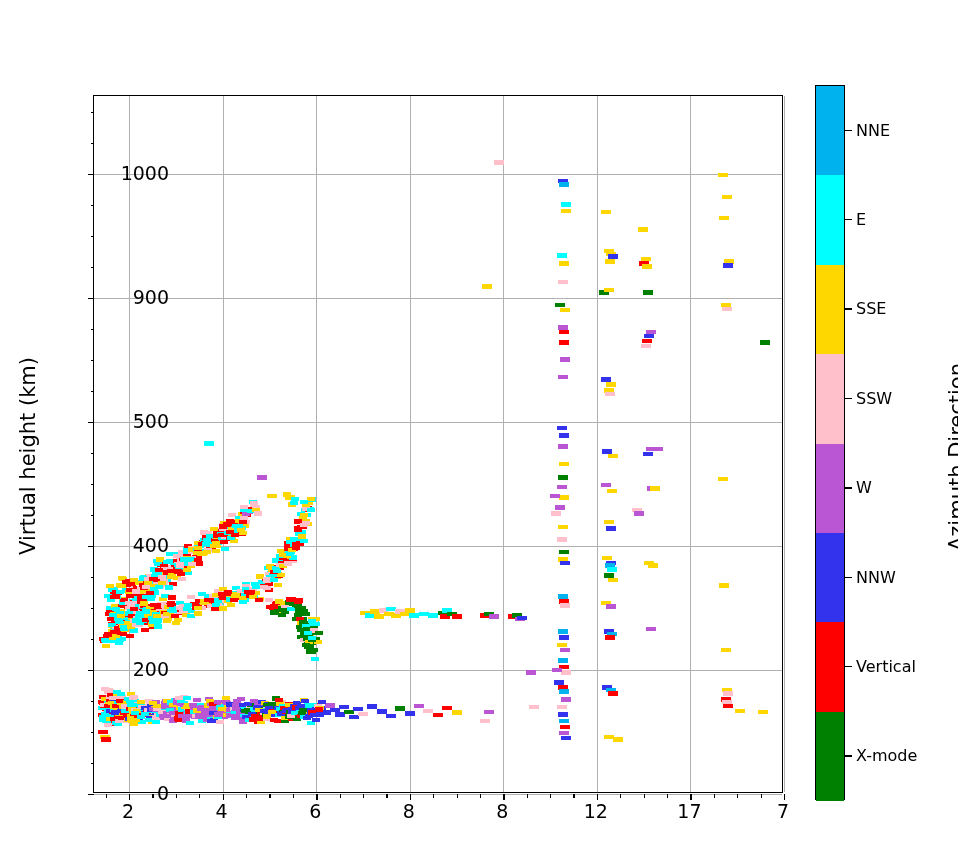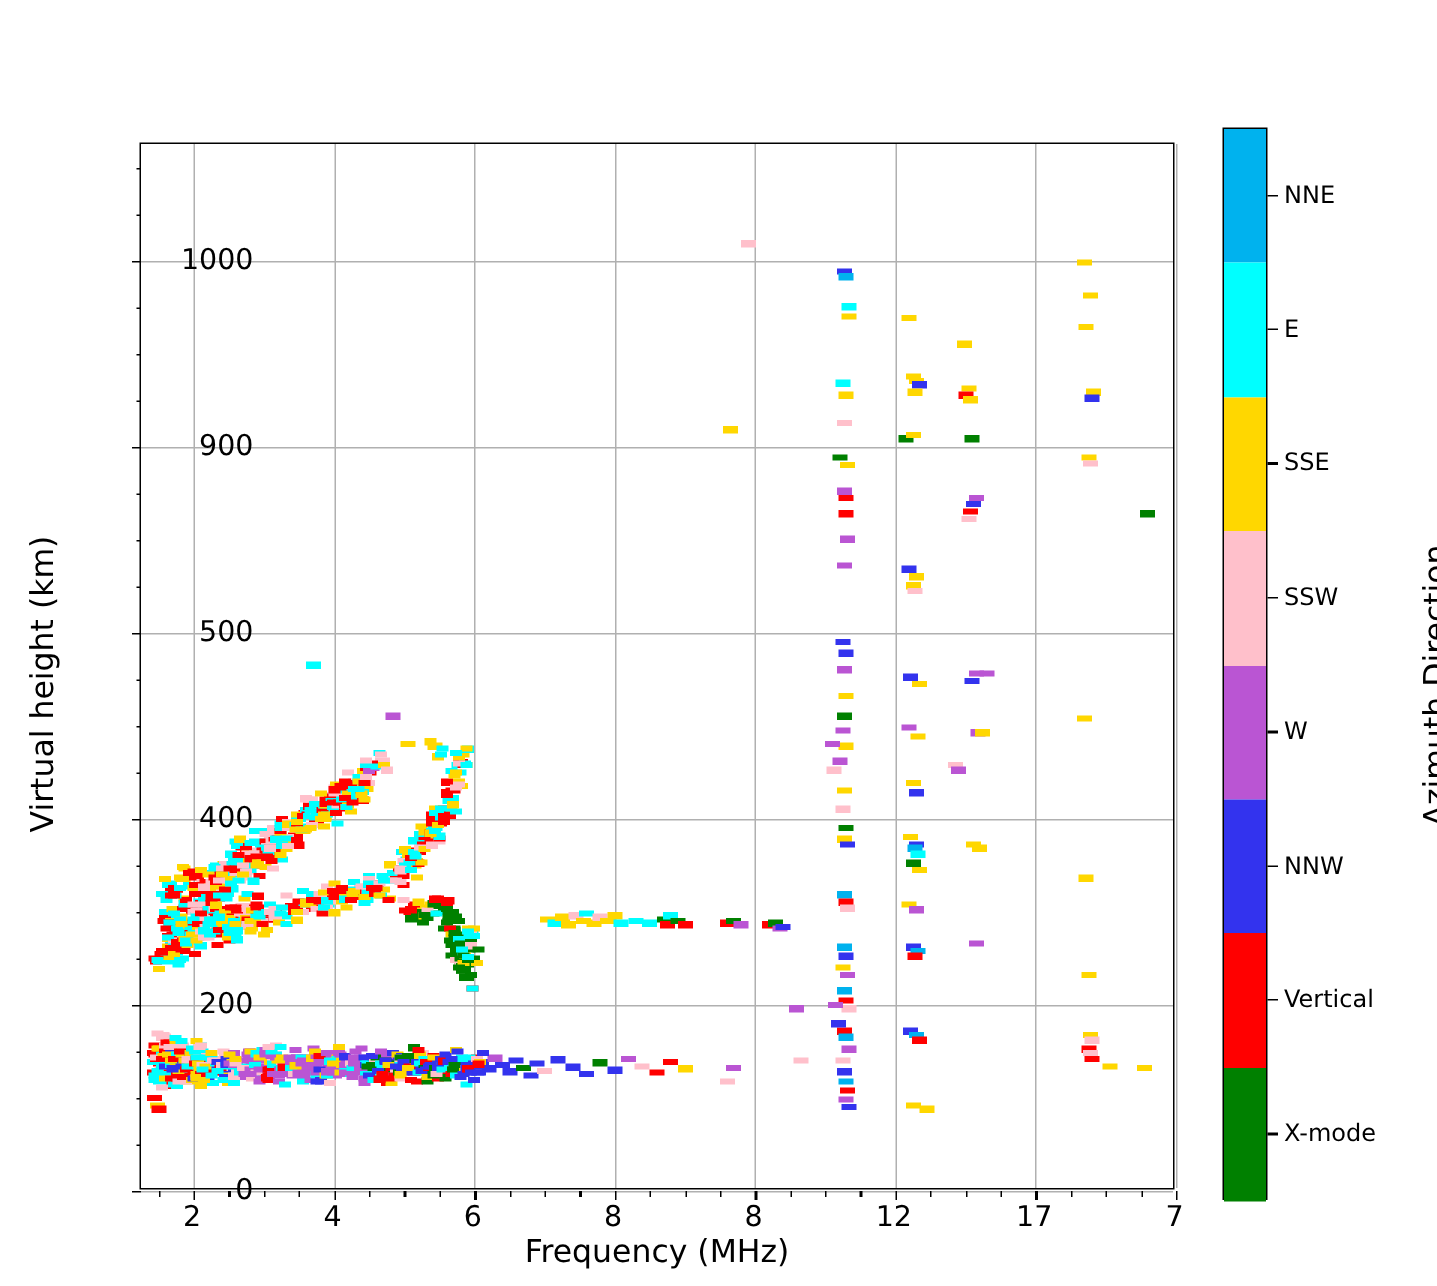--- a/index.html
+++ b/index.html
@@ -1673,21 +1673,20 @@
       <div class="xlab" style="left: 128.085px;">2</div>
       <div class="xlab" style="left: 221.644px;">4</div>
       <div class="xlab" style="left: 315.203px;">6</div>
       <div class="xlab" style="left: 408.763px;">8</div>
       <div class="xlab" style="left: 502.322px;">8</div>
       <div class="xlab" style="left: 595.881px;">12</div>
       <div class="xlab" style="left: 689.441px;">17</div>
       <div class="xlab" style="left: 783px;">7</div>
     </div>
 
-  <div class="xaxis-title">Frequency (MHz)</div>
   <div class="yaxis-title">Virtual height (km)</div>
 
   <div class="cbar">
     <div id="cbar-segs">
         <div class="cseg" style="top: 0px; height: 89.375px; background: rgb(0, 178, 238);"></div>
         <div class="cseg" style="top: 89.375px; height: 89.375px; background: rgb(0, 255, 255);"></div>
         <div class="cseg" style="top: 178.75px; height: 89.375px; background: rgb(255, 215, 0);"></div>
         <div class="cseg" style="top: 268.125px; height: 89.375px; background: rgb(255, 192, 203);"></div>
         <div class="cseg" style="top: 357.5px; height: 89.375px; background: rgb(186, 85, 211);"></div>
         <div class="cseg" style="top: 446.875px; height: 89.375px; background: rgb(51, 51, 238);"></div>

